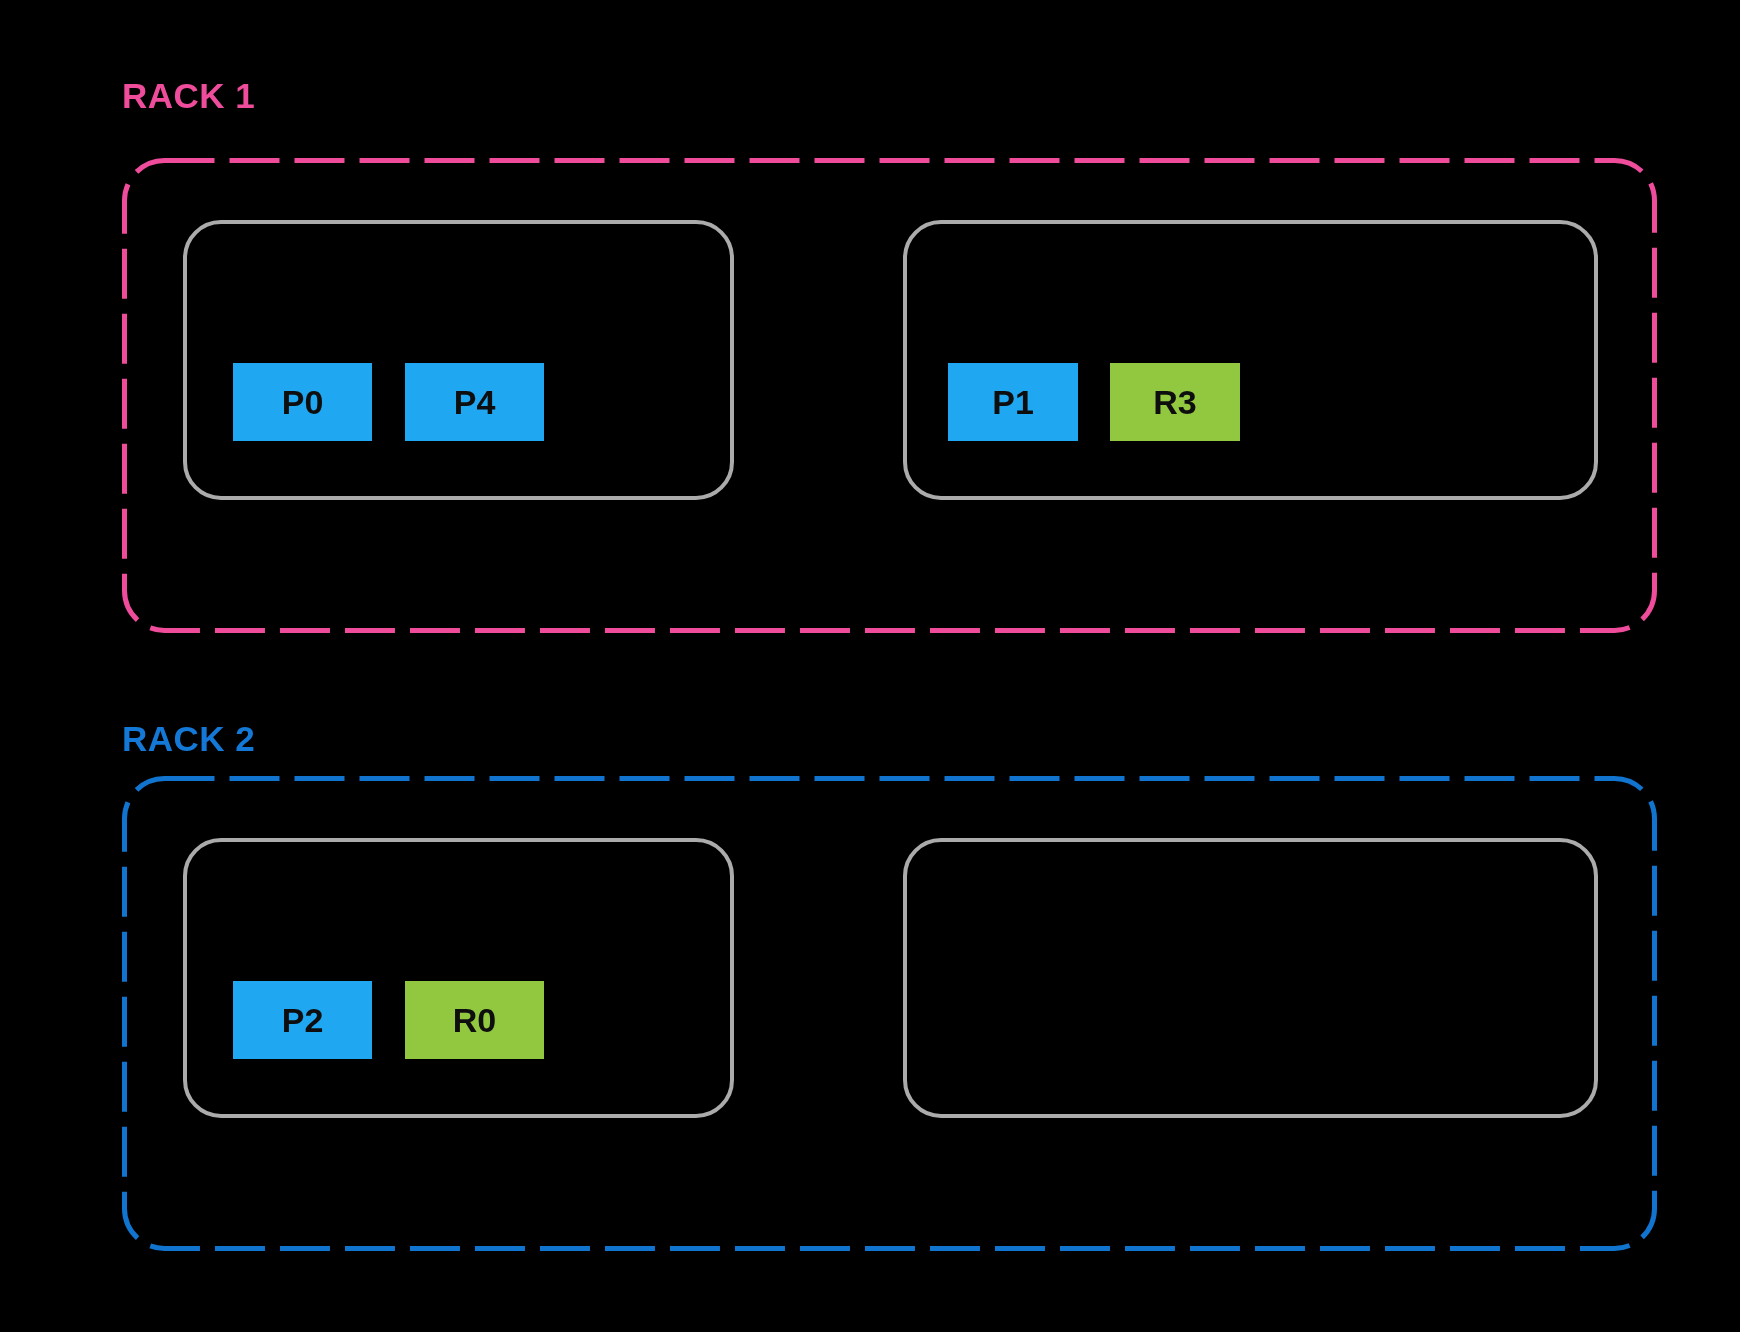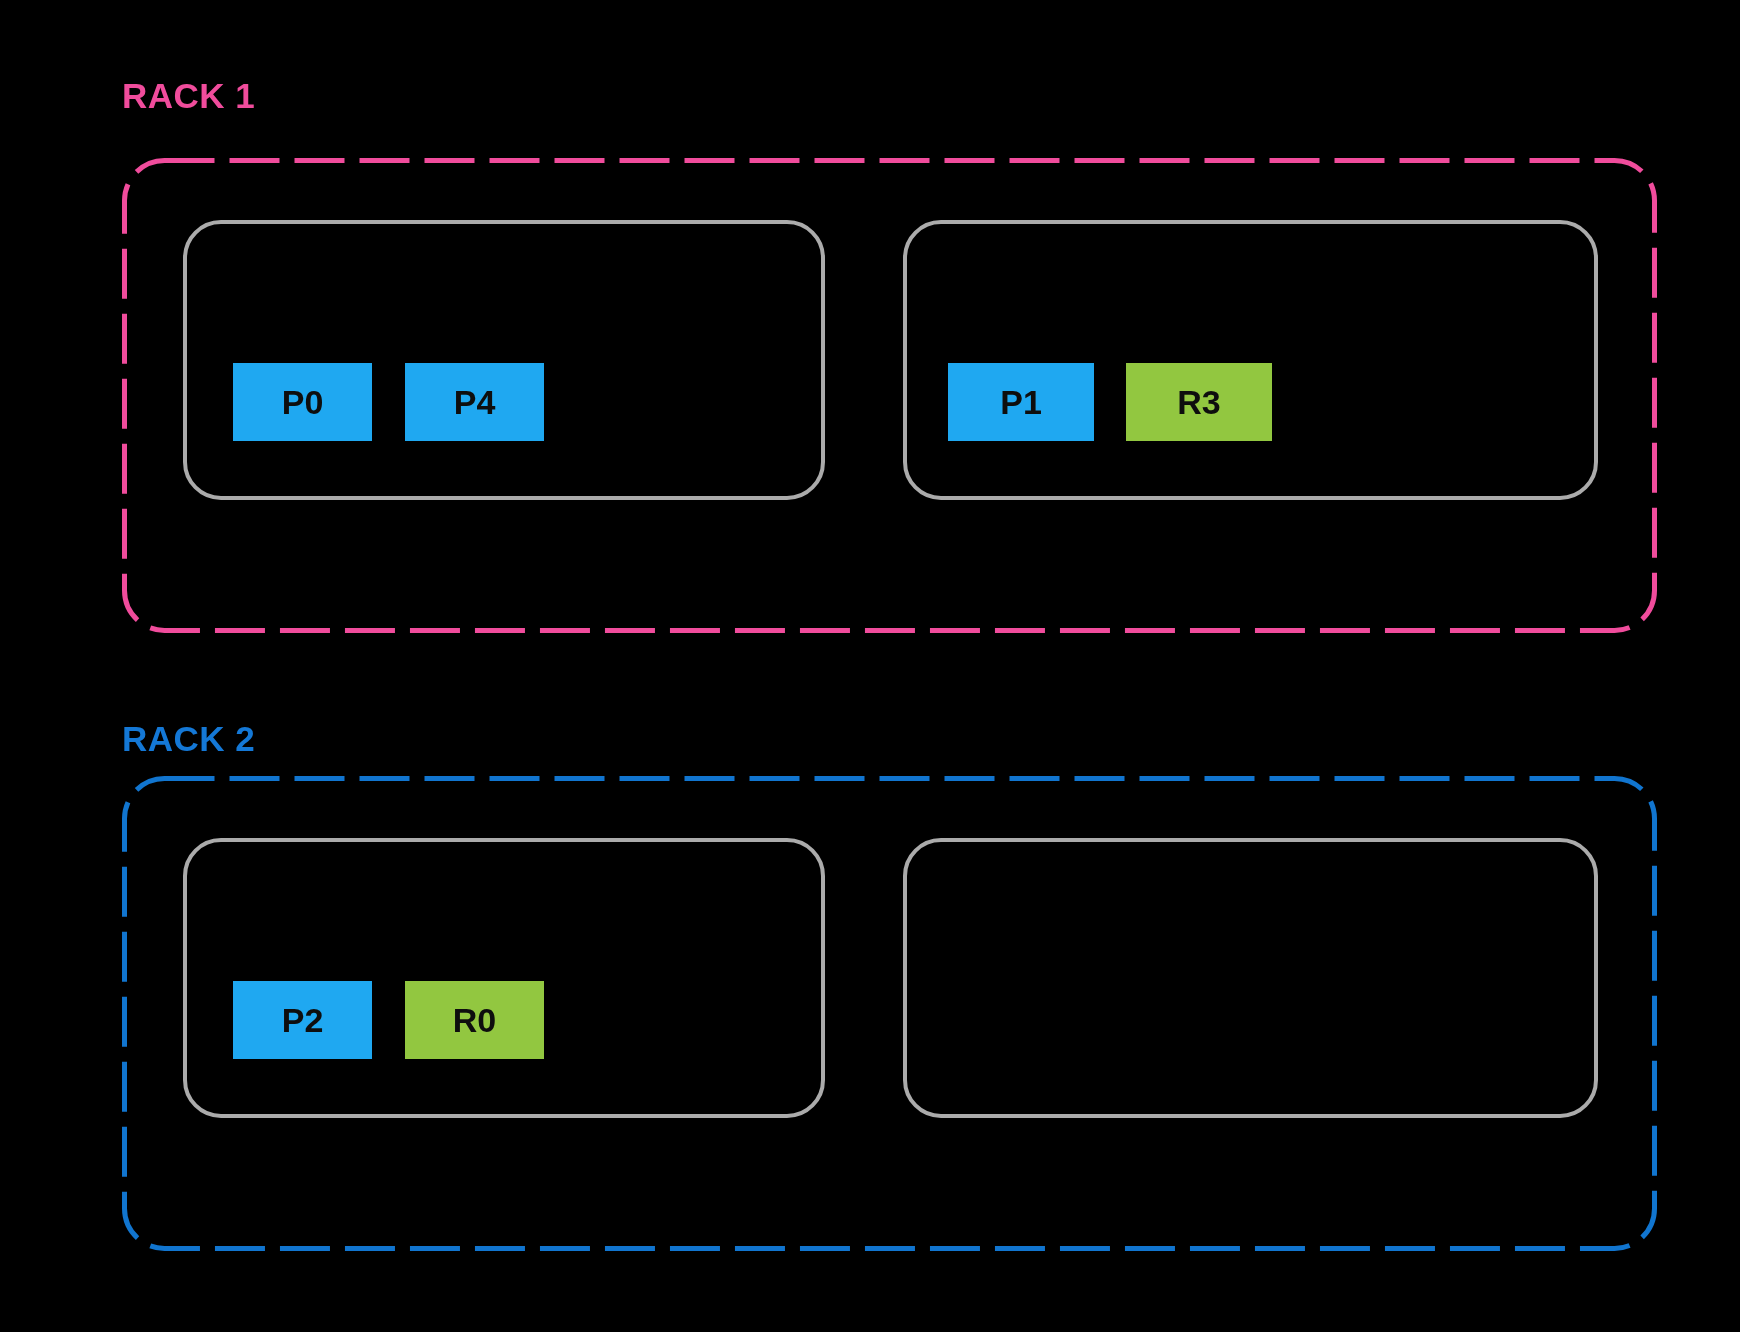--- a/index.html
+++ b/index.html
@@ -28,33 +28,33 @@
   }
   .rack .dash{position:absolute;left:0;top:0;}
   .rack.rack1 .dash rect{stroke:var(--pink);}
   .rack.rack2 .dash rect{stroke:var(--blue-accent);}
   .host{
     position:absolute;top:62px;height:280px;
     border:4px solid var(--host-border);
     border-radius:38px;
     background:transparent;
   }
-  .host.host-a{left:61px;width:642px;}
+  .host.host-a{left:61px;width:551px;}
   .host.host-b{left:781px;width:695px;}
   .blocks-row{
     position:absolute;top:139px;display:flex;
   }
   .host-a .blocks-row{left:46px;gap:33px;}
   .host-b .blocks-row{left:41px;gap:32px;}
   .block{
     height:78px;display:flex;align-items:center;justify-content:center;
     font-size:34px;font-weight:bold;color:var(--block-text);
   }
   .host-a .block{width:139px;}
-  .host-b .block{width:146px;}
+  .host-b .block{width:130px;}
   .block.primary{background:var(--block-blue);}
   .block.replica{background:var(--block-green);}
 </style>
 </head>
 <body>
 
 <div class="rack-label pink" style="top:78px;">RACK 1</div>
 
 <div class="rack rack1" style="top:158px;">
   <svg class="dash" width="1535" height="475" viewBox="0 0 1535 475">

